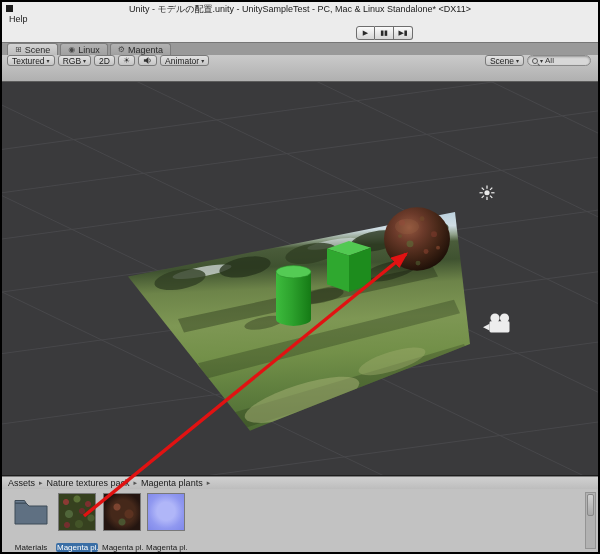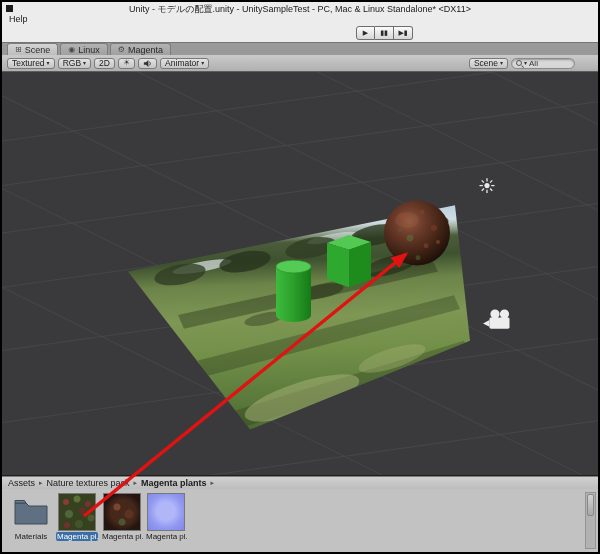--- a/index.html
+++ b/index.html
@@ -29,56 +29,56 @@
   
   .tabbar { height:13px; background:#999; border-top:1px solid #767676;
             display:flex; align-items:flex-end; padding-left:5px; gap:2px; }
   .tab { height:12px; display:flex; align-items:center; gap:3px; padding:0 7px;
          font-size:9px; color:#2a2a2a; background:linear-gradient(#b2b2b2,#a0a0a0);
          border:1px solid #7c7c7c; border-bottom:none; border-radius:3px 3px 0 0; }
   .tab.active { background:linear-gradient(#d4d4d4,#bdbdbd); }
   .tab-icon { font-family:"DejaVu Sans", sans-serif; font-size:8px; color:#4a4a4a; line-height:1; }
 
   
-  .scene-toolbar { height:17px; background:linear-gradient(#cacaca,#b0b0b0);
-                   border-bottom:1px solid #5c5c5c; display:flex; align-items:center;
+  .scene-toolbar { height:27px; background:linear-gradient(#cacaca,#b0b0b0);
+                   border-bottom:1px solid #5c5c5c; display:flex; align-items:flex-start;
                    padding:0 5px; gap:3px; font-size:8.5px; color:#1a1a1a; }
   .tool-btn { height:11px; display:inline-flex; align-items:center; gap:2px; padding:0 4px;
               background:linear-gradient(#e3e3e3,#c5c5c5); border:1px solid #7a7a7a;
               border-radius:3px; font-size:8.5px; color:#1a1a1a; }
   .caret { font-family:"DejaVu Sans", sans-serif; font-size:6px; color:#333; line-height:1; }
   .sun-glyph { font-family:"DejaVu Sans", sans-serif; font-size:8px; color:#333; line-height:1; }
   .spacer { flex:1; }
   .search-pill { width:64px; height:11px; border-radius:6px; border:1px solid #8a8a8a;
                  background:#d8d8d8; box-shadow:inset 0 1px 2px rgba(0,0,0,.3);
                  display:flex; align-items:center; padding:0 4px; gap:2px;
-                 font-size:8px; color:#333; margin-right:18px; }
+                 font-size:8px; color:#333; margin-right:2px; }
   .mag { width:6px; height:6px; border:1.2px solid #555; border-radius:50%; position:relative; flex-shrink:0; }
   .mag::after { content:""; position:absolute; width:3px; height:1.3px; background:#555;
                 transform:rotate(45deg); left:4px; top:5px; }
 
   
   .scene-view { flex:1 1 auto; min-height:0; position:relative; background:#3a3a3c;
                 overflow:hidden; border-bottom:1px solid #1e1e1e; }
   .scene-svg { position:absolute; inset:0; width:100%; height:100%; display:block; }
 
   
   .breadcrumb { height:13px; background:linear-gradient(#d0d0d0,#bdbdbd);
                 border-top:1px solid #7e7e7e; display:flex; align-items:center;
                 padding:0 6px; gap:4px; font-size:9px; color:#1a1a1a; }
-  .crumb.bold { font-weight:bold; }
+  .crumb.bold { font-weight:normal; }
   .crumb-sep { font-family:"DejaVu Sans", sans-serif; font-size:7px; color:#555; line-height:1; }
 
   
   .project { height:63px; position:relative; background:#c2c2c2; }
   .proj-item { position:absolute; top:4px; width:42px; text-align:center; }
   .thumb { width:38px; height:38px; margin:0 auto; border:1px solid #787878; }
   .folder-thumb { border:none; background:transparent; }
   .folder-thumb svg { display:block; margin:0 auto; }
-  .proj-label { margin-top:1px; font-size:8px; color:#1a1a1a; white-space:nowrap;
+  .proj-label { margin-top:12px; font-size:8px; color:#1a1a1a; white-space:nowrap;
                 overflow:hidden; border-radius:2px; padding:0 1px; }
   .proj-item.selected .proj-label { background:#3a6ea5; color:#fff; }
 
   .tex-plants{ background:
     radial-gradient(circle at 7px 8px,  #8c3a34 0 2.5px, transparent 3.5px),
     radial-gradient(circle at 18px 5px, #5a7036 0 3px,   transparent 4px),
     radial-gradient(circle at 29px 10px,#7e2f2f 0 2.5px, transparent 3.5px),
     radial-gradient(circle at 10px 20px,#50663a 0 3.5px, transparent 4.5px),
     radial-gradient(circle at 23px 17px,#6c2b2b 0 2.5px, transparent 3.5px),
     radial-gradient(circle at 32px 24px,#4b5c31 0 3px,   transparent 4px),

